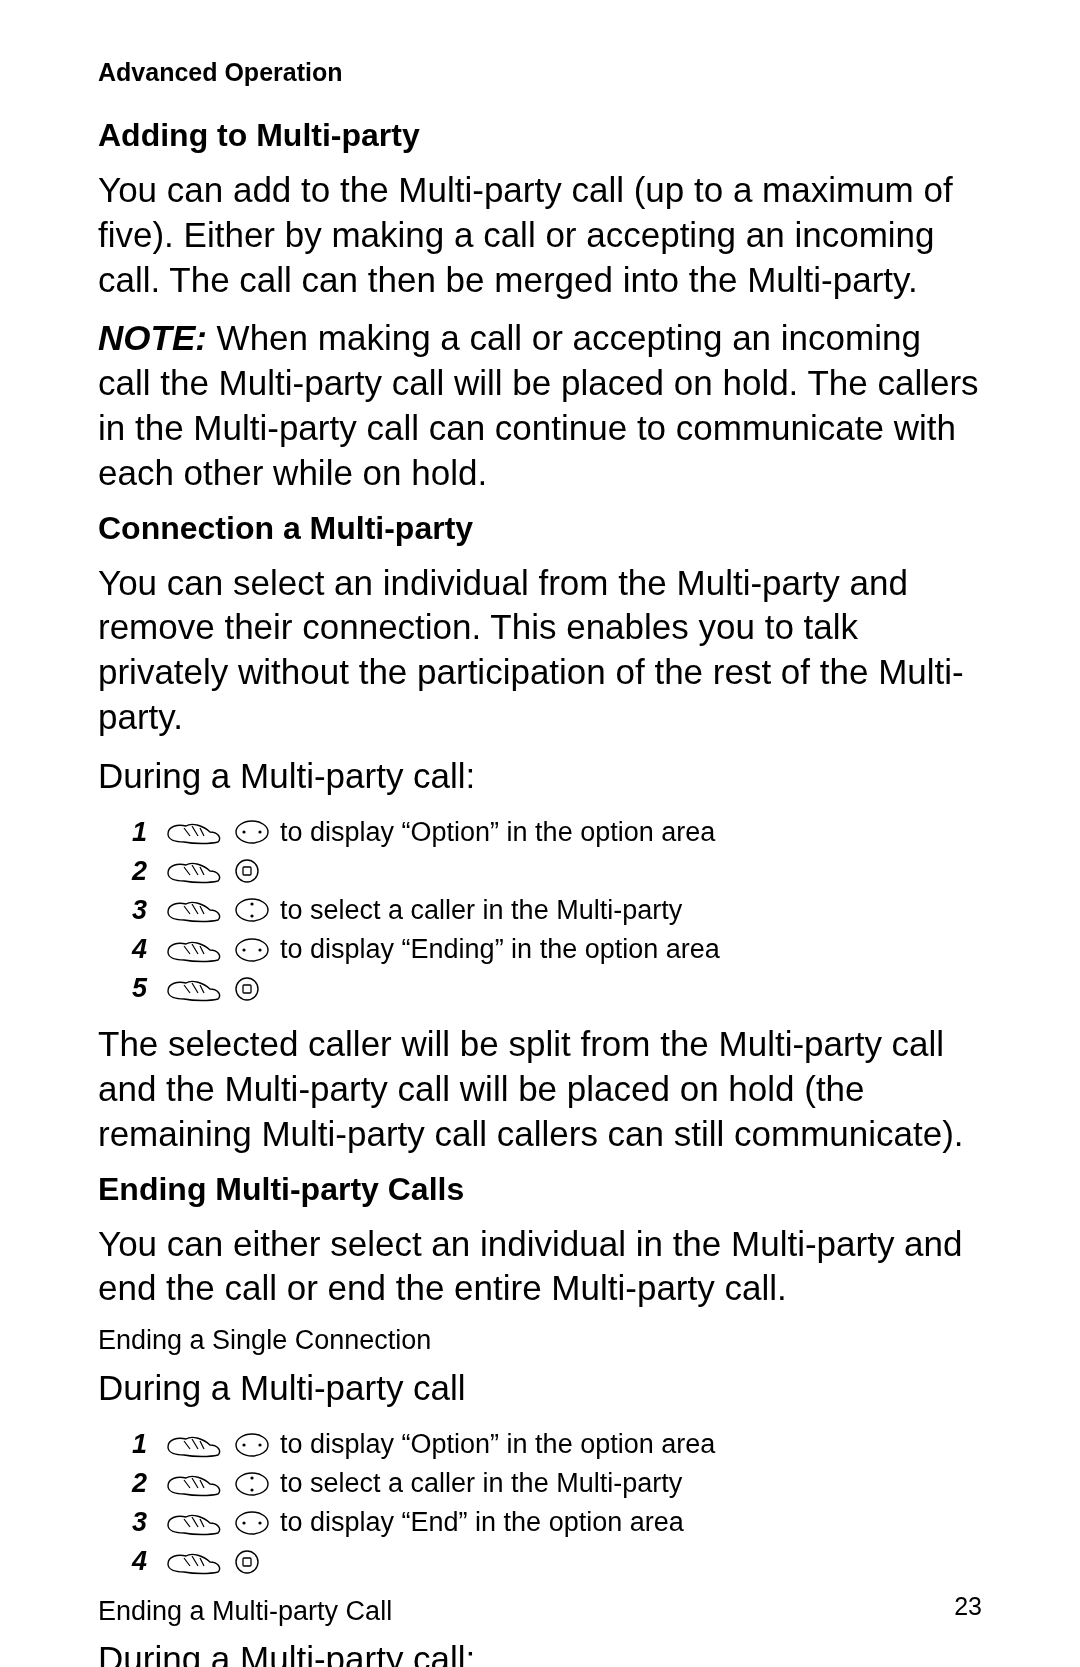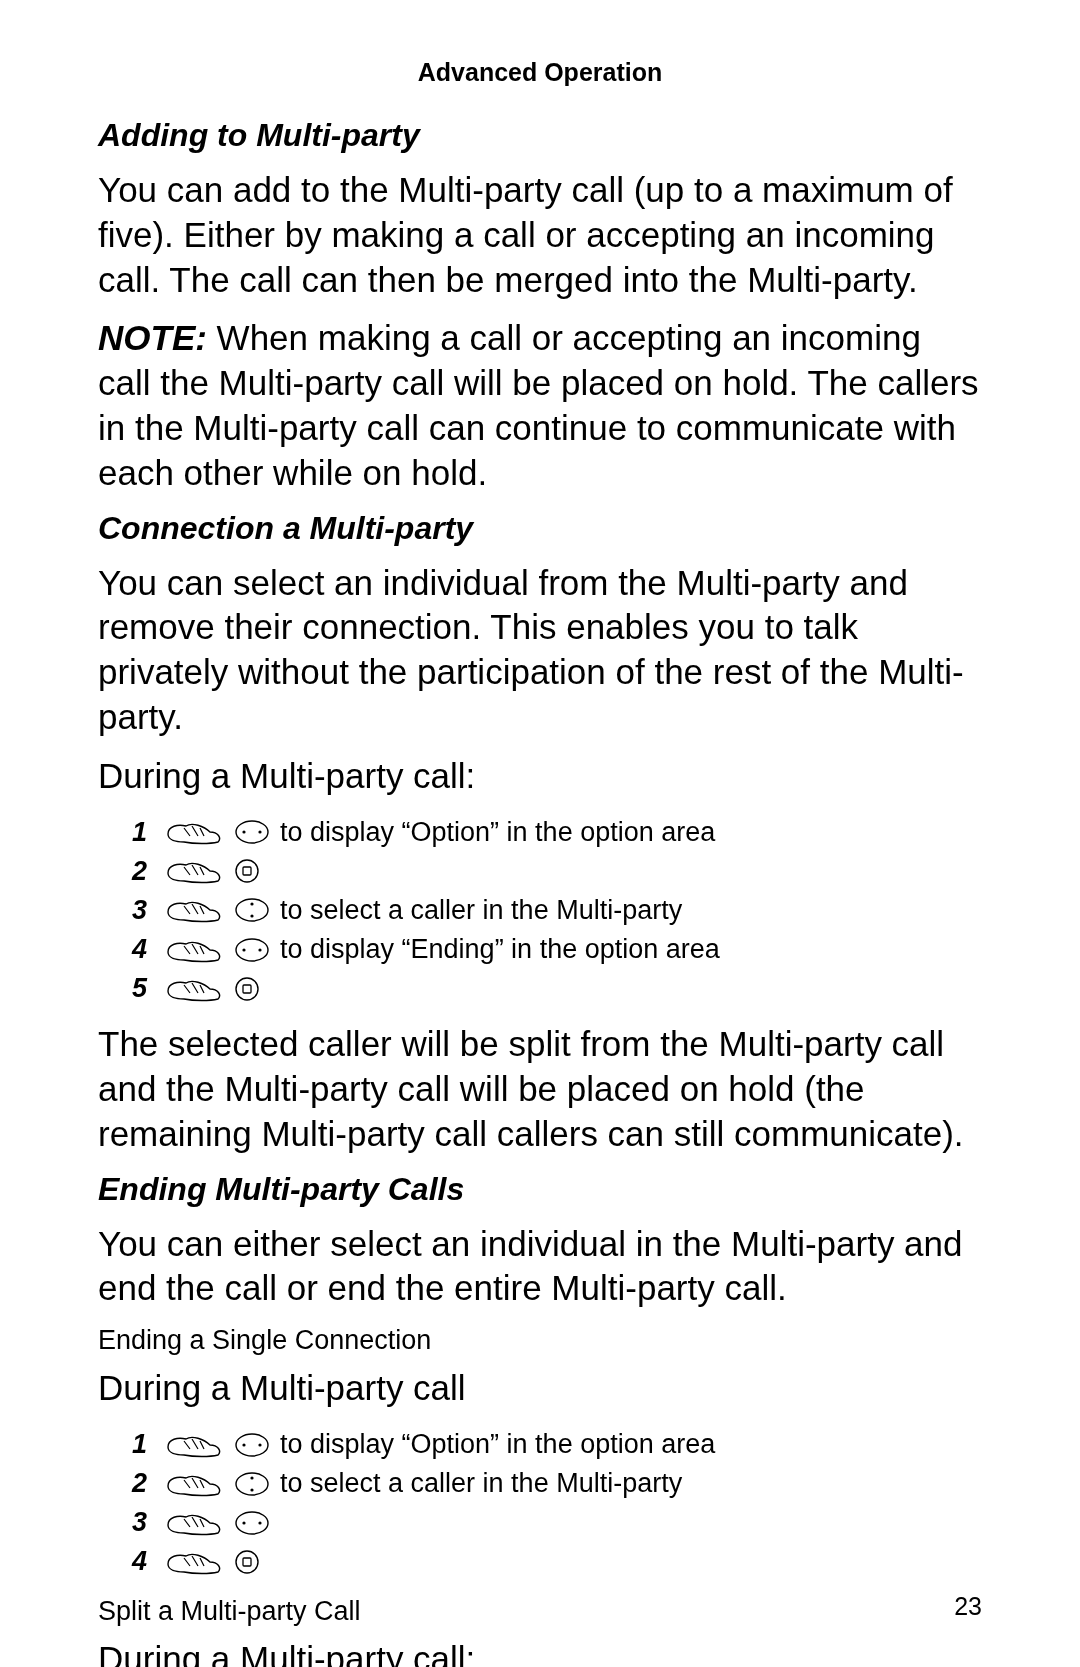--- a/index.html
+++ b/index.html
@@ -6,27 +6,26 @@
     body {
       width: 1080px;
       height: 1667px;
       font-family: Arial, Helvetica, sans-serif;
       color: #000;
       background: #fff;
       padding: 58px 98px 40px 98px;
       position: relative;
     }
     .header-label {
-      text-align: center;
+      text-align: left;
       font-weight: bold;
       font-size: 25px;
       margin-bottom: 30px;
     }
     h2.section {
-      font-style: italic;
       font-weight: bold;
       font-size: 32px;
       margin-bottom: 14px;
       margin-top: 6px;
     }
     p.body {
       font-size: 35px;
       line-height: 1.28;
       margin-bottom: 14px;
     }
@@ -224,38 +223,39 @@
       <span class="icon">
         <svg width="60" height="28">
           <use href="#ico-hand"></use>
         </svg>
       </span>
       <span class="icon">
         <svg width="36" height="28">
           <use href="#ico-nav-horizontal"></use>
         </svg>
       </span>
+      <span class="step-text"> to display “End” in the option area</span>
     </li>
     <li>
       <span class="num">4</span>
       <span class="icon">
         <svg width="60" height="28">
           <use href="#ico-hand"></use>
         </svg>
       </span>
       <span class="icon">
         <svg width="26" height="26">
           <use href="#ico-select"></use>
         </svg>
       </span>
       <span class="step-text"></span>
     </li>
   </ol>
 
-<h3 class="subheading">Split a Multi-party Call</h3>
+<h3 class="subheading">Ending a Multi-party Call</h3>
 <p class="body">During a Multi-party call:</p>
 <ol class="steps">
     <li>
       <span class="num"></span>
       <span class="icon">
         <svg width="60" height="28">
           <use href="#ico-hand"></use>
         </svg>
       </span>
       <span class="icon">

